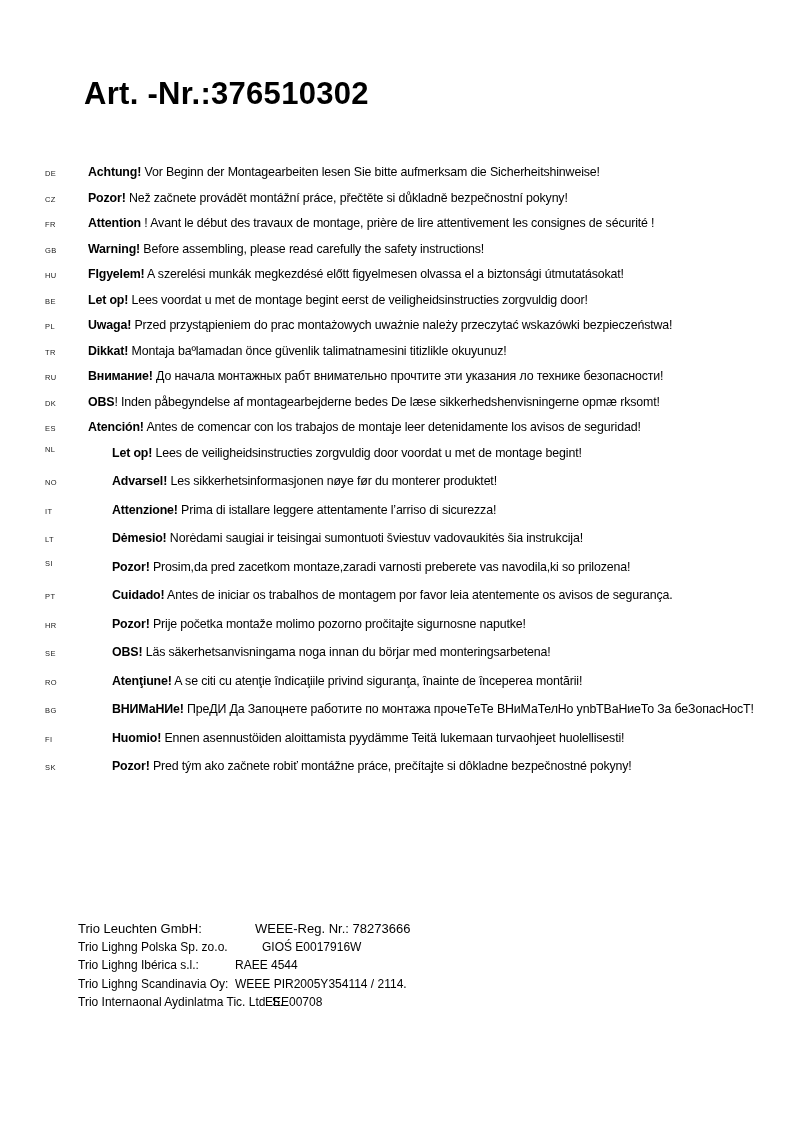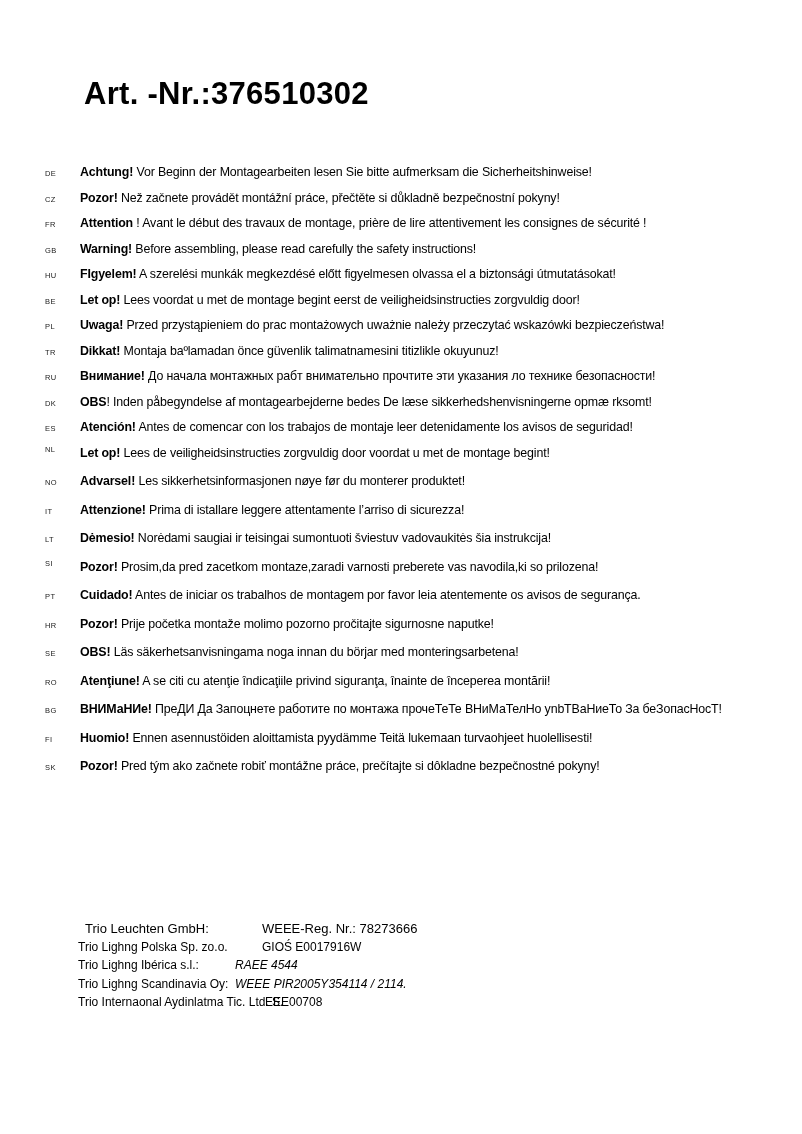--- a/index.html
+++ b/index.html
@@ -24,22 +24,22 @@
     left: 40px; top: 160px;
     width: 742px;
     padding-top: 5px;
   }
   .warn-row {
     display: flex;
     align-items: baseline;
     line-height: 15px;
     white-space: nowrap;
   }
-  .warn-row.g1 { margin-bottom: 9.5px; }
-  .warn-row.g2 { margin-bottom: 12.5px; }
+  .warn-row.g1 { margin-bottom: 9.5px; gap: 8px; }
+  .warn-row.g2 { margin-bottom: 12.5px; gap: 32px; }
   .warn-row:last-child { margin-bottom: 11px; }
   .code {
     flex: 0 0 40px;
     width: 40px;
     box-sizing: border-box;
     padding-left: 5px;
     font-size: 7.5px;
     letter-spacing: 0.4px;
     color: #1a1a1a;
   }
@@ -50,29 +50,29 @@
     position: absolute;
     left: 78px; top: 921px;
     width: 600px;
     font-size: 12px;
   }
   .fline {
     position: relative;
     height: 18.6px;
     white-space: nowrap;
   }
-  .fline:nth-child(1) { font-size: 13px; margin-left: 7px; }
+  .fline:nth-child(1) { font-size: 13px; }
   .fline .value { position: absolute; top: 0; }
   .fline:nth-child(1) .value { left: 177px; }
   .fline:nth-child(2) .value { left: 184px; }
   .fline:nth-child(3) .value { left: 157px; }
   .fline:nth-child(4) .value { left: 157px; }
   .fline:nth-child(5) .value { left: 187px; }
   .fline:nth-child(6) .value { left: 237px; }
-  .fline .value.italic { font-style: italic; }
+  .fline .value.italic { }
 </style>
 </head>
 <body>
 
 <div class="page-title">Art. -Nr.:376510302</div>
 
 <div class="warnings">
   <div class="warn-row g1">
       <span class="code">DE</span>
       <span class="txt"><b>Achtung!</b><span> Vor Beginn der Montagearbeiten lesen Sie bitte aufmerksam die Sicherheitshinweise!</span></span>

